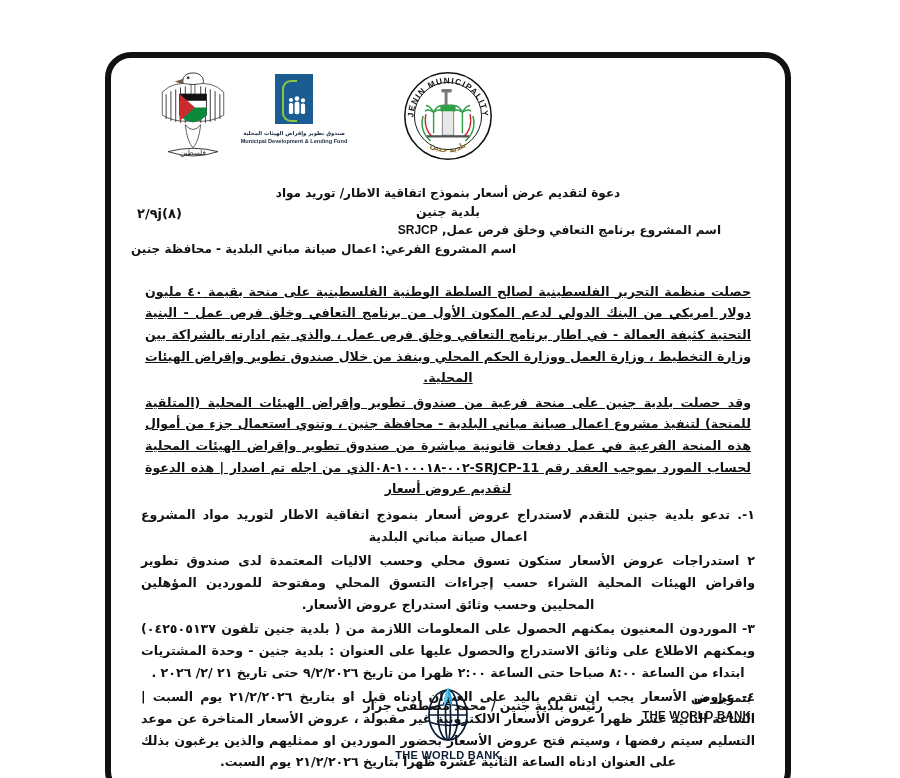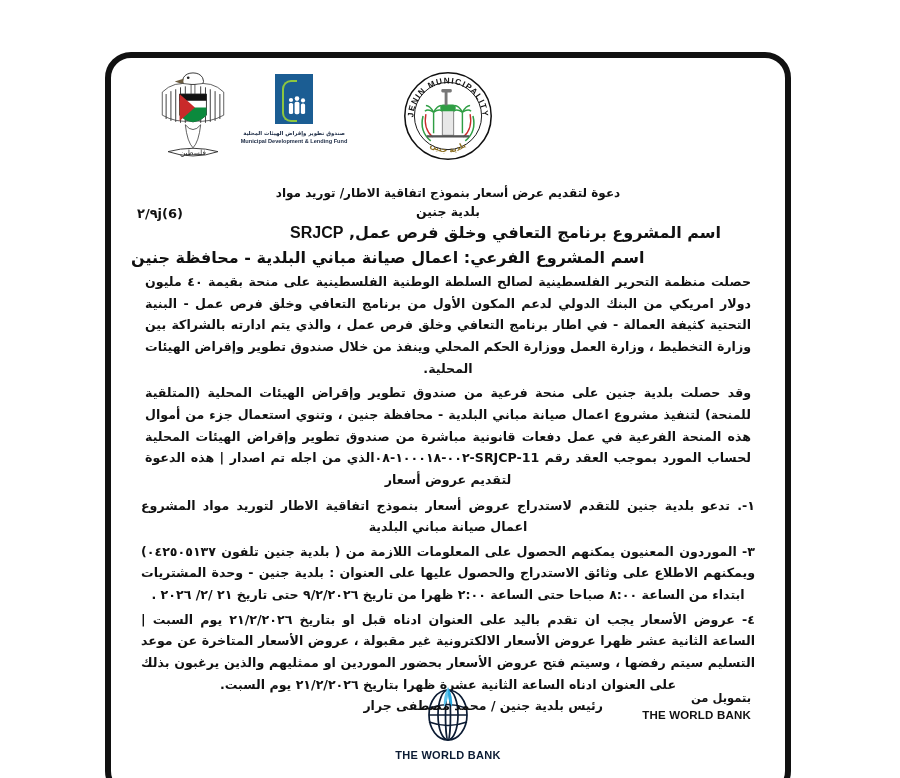--- a/index.html
+++ b/index.html
@@ -133,37 +133,39 @@
     font-size: 12px;
     font-weight: bold;
     line-height: 1.55;
   }
   .t-sub {
     font-size: 12.5px;
     font-weight: bold;
     line-height: 1.5;
   }
   .t-line {
-    font-size: 16px;
+    font-size: 12px;
     font-weight: bold;
     line-height: 1.55;
     text-align: right;
     padding-right: 44px;
   }
   .t-line.c2 { text-align: left; padding-right: 34px; }
   .ltr { direction: ltr; unicode-bidi: embed; font-family: "Liberation Sans", sans-serif; }
 
   
   .body-text {
+    margin-top: 22px;
     text-align: justify;
     text-align-last: center;
     font-size: 12.6px;
     line-height: 1.72;
     font-weight: bold;
     direction: rtl;
+    text-decoration: underline;
   }
   .para {
     margin: 0 0 3px 0;
     padding: 0 14px;
   }
   .para.tight { margin-bottom: 1px; }
 
   .items {
     margin-top: 4px;
     direction: rtl;
@@ -326,37 +328,38 @@
         <path d="M36,30 L36,58 L52,44 Z" fill="#c92a2a"></path>
 
         <path d="M42,62 q8,10 16,0 q-2,18 -8,24 q-6,-6 -8,-24 z" fill="#ffffff" stroke="#333" stroke-width=".8"></path>
 
         <path d="M24,90 q26,-7 52,0 q-26,9 -52,0 z" fill="#ffffff" stroke="#333" stroke-width="1"></path>
         <text x="50" y="94" font-size="7.5" text-anchor="middle" fill="#222" font-family="DejaVu Sans, sans-serif">فلسطين</text>
       </svg>
     </div>
 
     <div class="titles">
-      <div class="refno">(6)٢/٩j</div>
+      <div class="refno">(٨)٢/٩j</div>
       <div class="t-main">دعوة لتقديم عرض أسعار بنموذج اتفاقية الاطار/ توريد مواد</div>
       <div class="t-sub">بلدية جنين</div>
       <div class="t-line">
         <span>اسم المشروع برنامج التعافي وخلق فرص عمل,</span>
         <span class="ltr">SRJCP</span>
       </div>
       <div class="t-line c2">اسم المشروع الفرعي: اعمال صيانة مباني البلدية - محافظة جنين</div>
     </div>
 
     <div class="body-text">
       <p class="para">حصلت منظمة التحرير الفلسطينية لصالح السلطة الوطنية الفلسطينية على منحة بقيمة ٤٠ مليون دولار امريكي من البنك الدولي لدعم المكون الأول من برنامج التعافي وخلق فرص عمل - البنية التحتية كثيفة العمالة - في اطار برنامج التعافي وخلق فرص عمل ، والذي يتم ادارته بالشراكة بين وزارة التخطيط ، وزارة العمل ووزارة الحكم المحلي وينفذ من خلال صندوق تطوير وإقراض الهيئات المحلية.</p>
       <p class="para tight">وقد حصلت بلدية جنين على منحة فرعية من صندوق تطوير وإقراض الهيئات المحلية (المتلقية للمنحة) لتنفيذ مشروع اعمال صيانة مباني البلدية - محافظة جنين ، وتنوي استعمال جزء من أموال هذه المنحة الفرعية في عمل دفعات قانونية مباشرة من صندوق تطوير وإقراض الهيئات المحلية لحساب المورد بموجب العقد رقم SRJCP-11-٠٠٢-١٠٠٠١٨-٠٨الذي من اجله تم اصدار | هذه الدعوة لتقديم عروض أسعار</p>
     </div>
 
     <div class="items">
       <p class="item">١-. تدعو بلدية جنين للتقدم لاستدراج عروض أسعار بنموذج اتفاقية الاطار لتوريد مواد المشروع اعمال صيانة مباني البلدية</p>
+      <p class="item">٢ استدراجات عروض الأسعار ستكون تسوق محلي وحسب الاليات المعتمدة لدى صندوق تطوير واقراض الهيئات المحلية الشراء حسب إجراءات التسوق المحلي ومفتوحة للموردين المؤهلين المحليين وحسب وثائق استدراج عروض الأسعار.</p>
       <p class="item">٣- الموردون المعنيون يمكنهم الحصول على المعلومات اللازمة من ( بلدية جنين تلفون ٠٤٢٥٠٥١٣٧) ويمكنهم الاطلاع على وثائق الاستدراج والحصول عليها على العنوان : بلدية جنين - وحدة المشتريات ابتداء من الساعة ٨:٠٠ صباحا حتى الساعة ٢:٠٠ ظهرا من تاريخ ٩/٢/٢٠٢٦ حتى تاريخ ٢١ /٢/ ٢٠٢٦ .</p>
       <p class="item">٤- عروض الأسعار يجب ان تقدم باليد على العنوان ادناه قبل او بتاريخ ٢١/٢/٢٠٢٦ يوم السبت | الساعة الثانية عشر ظهرا عروض الأسعار الالكترونية غير مقبولة ، عروض الأسعار المتاخرة عن موعد التسليم سيتم رفضها ، وسيتم فتح عروض الأسعار بحضور الموردين او ممثليهم والذين يرغبون بذلك على العنوان ادناه الساعة الثانية عشرة ظهرا بتاريخ ٢١/٢/٢٠٢٦ يوم السبت.</p>
 
     </div>
 
     <div class="footer">
 
       <div class="wb-caption">
         <div class="wb-ar">بتمويل من</div>
         <div class="wb-en">THE WORLD BANK</div>

